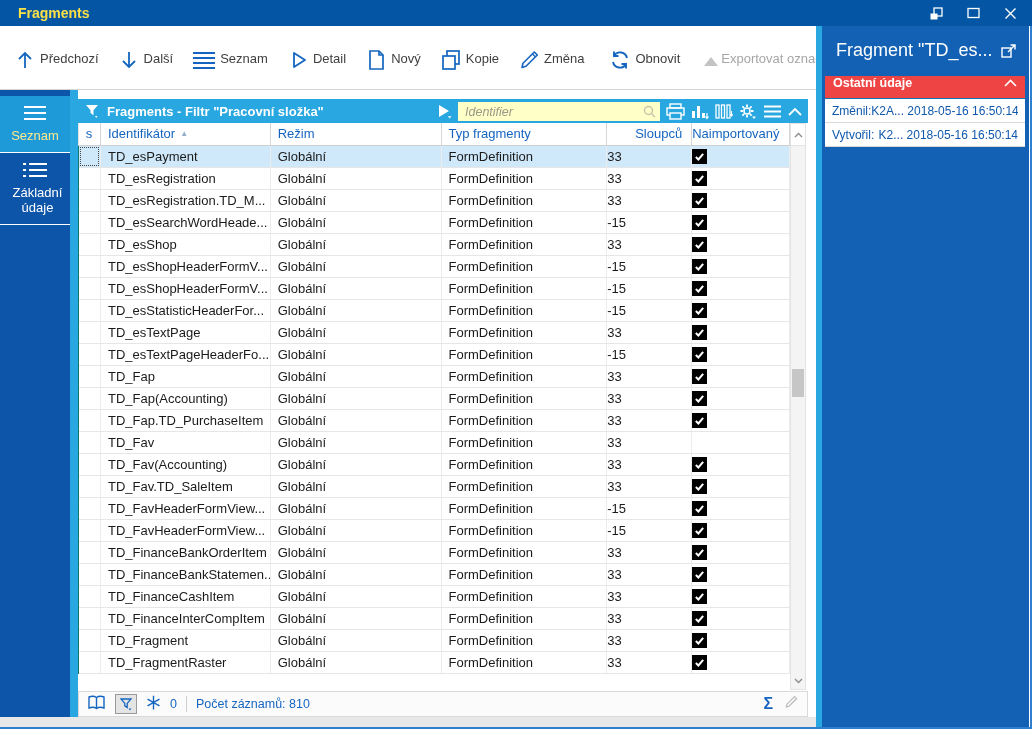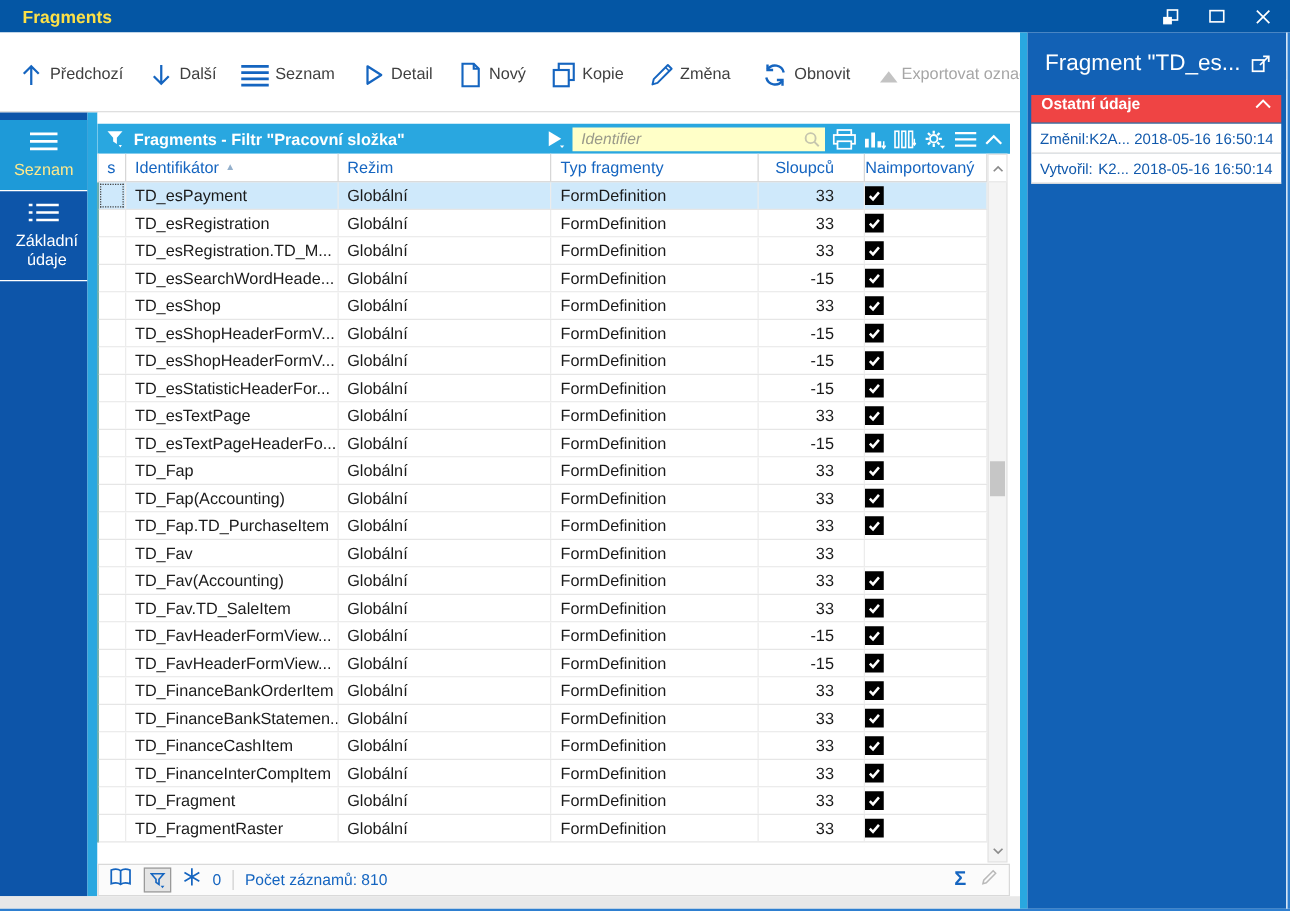--- a/index.html
+++ b/index.html
@@ -50,21 +50,21 @@
   .sort-up { font-size:8px; color:#94b0cc; }
 
   .tbody { position:absolute; left:78px; top:146px; width:712px; border-left:1px solid #0f766e; }
   .trow { display:flex; height:22px; border-bottom:1px solid #e6e6e6; background:#fff; }
   .trow.sel { background:#cfe9fb; }
   .c { font-size:13px; color:#1a1a1a; line-height:21px; border-right:1px solid #ececec; padding-left:7px; white-space:nowrap; overflow:hidden; }
   .cs  { width:22px; padding:1px; }
   .cid { width:170px; }
   .crez{ width:171px; }
   .ctyp{ width:166px; }
-  .cslo{ width:85px; text-align:right; padding-right:24px; padding-left:0; }
+  .cslo{ width:85px; text-align:left; padding-right:9px; padding-left:0; }
   .cna { width:98px; display:flex; align-items:center; justify-content:flex-start; padding-left:0; }
   .th.cs { justify-content:center; padding-left:0; }
   .th.cslo { justify-content:flex-end; }
   .focus { display:block; width:100%; height:100%; border:1px dotted #444; }
   .cbx { width:15px; height:15px; background:#000; display:flex; align-items:center; justify-content:center; }
 
   
   .vscroll { position:absolute; left:790px; top:123px; width:16px; height:567px; background:#f4f4f4; border:1px solid #e3e3e3; }
   .vs-up { position:absolute; left:0; top:0; width:14px; height:22px; background:#fff; border-bottom:1px solid #e3e3e3; display:flex; align-items:center; justify-content:center; }
   .vs-down { position:absolute; left:0; bottom:0; width:14px; height:16px; display:flex; align-items:center; justify-content:center; }

